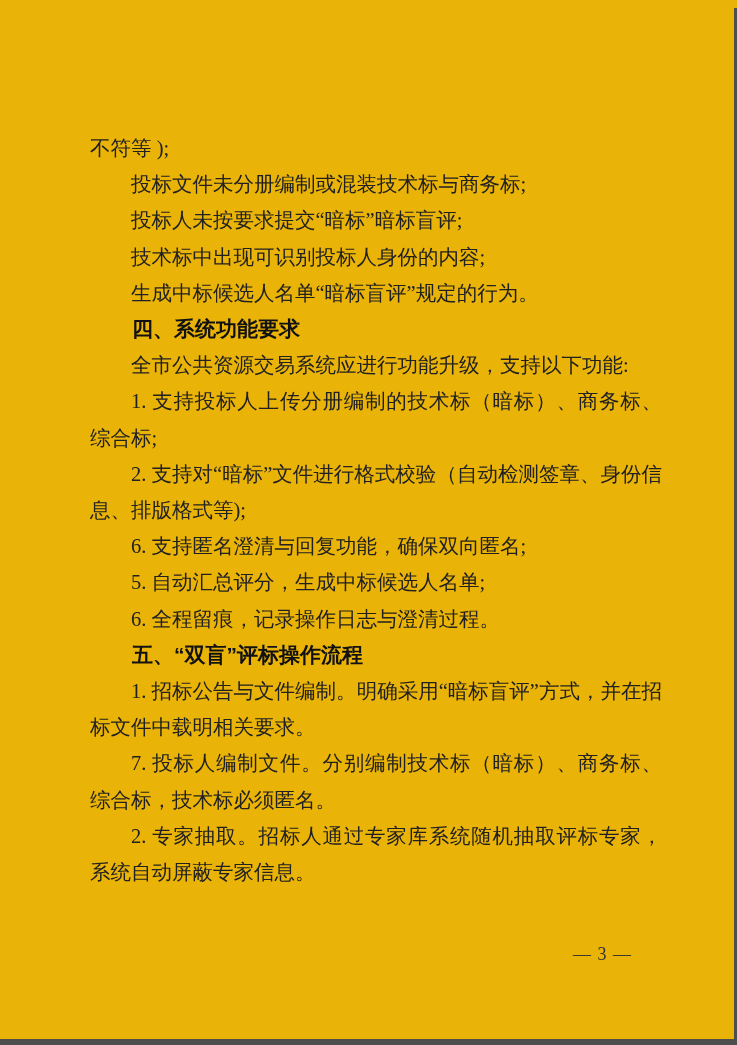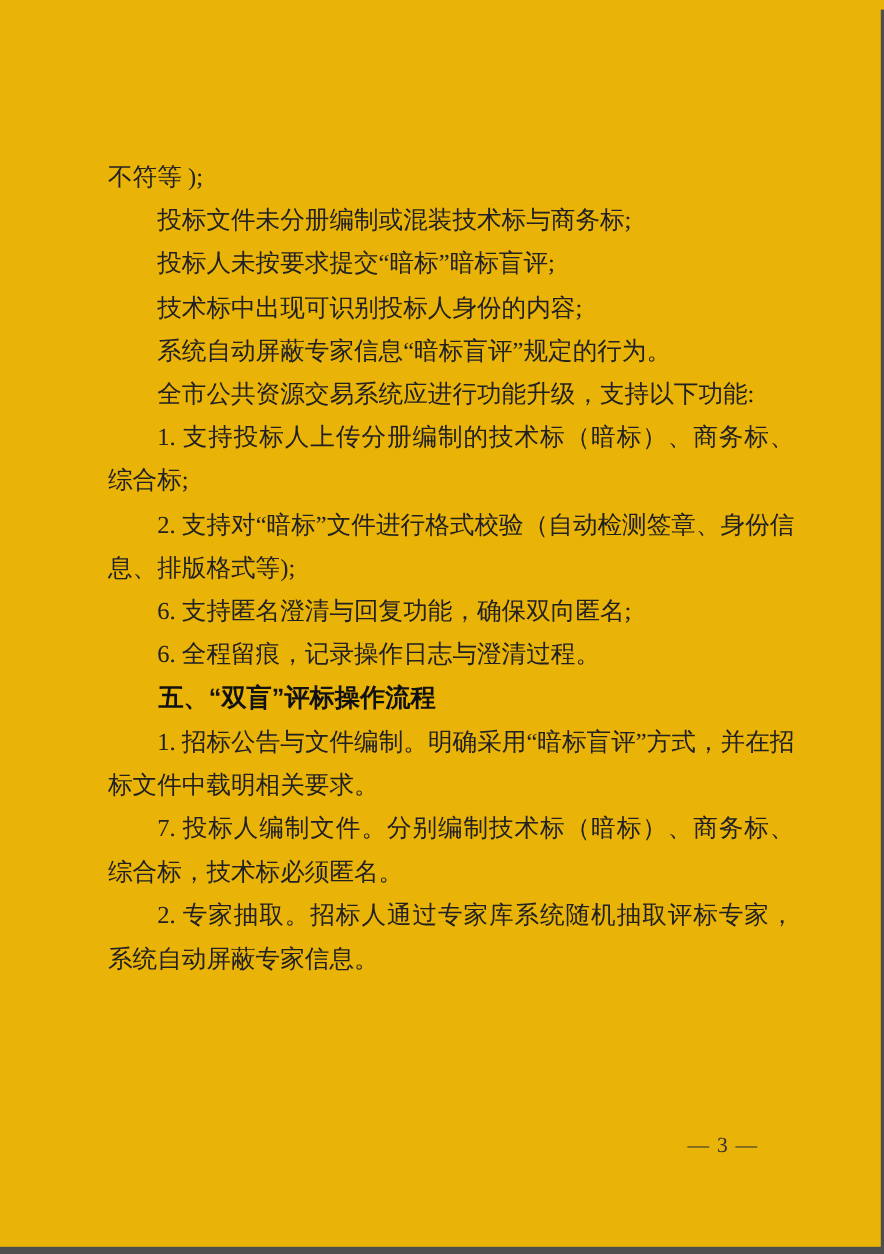--- a/index.html
+++ b/index.html
@@ -73,25 +73,27 @@
 </style>
 </head>
 <body>
 
 <div class="page">
   <div class="content" id="doc-content">
       <p class="line plain">不符等 );</p>
       <p class="line para">投标文件未分册编制或混装技术标与商务标;</p>
       <p class="line para">投标人未按要求提交“暗标”暗标盲评;</p>
       <p class="line para">技术标中出现可识别投标人身份的内容;</p>
-      <p class="line para">系统自动屏蔽专家信息“暗标盲评”规定的行为。</p>
+      <p class="line para">生成中标候选人名单“暗标盲评”规定的行为。</p>
+      <p class="line heading">四、系统功能要求</p>
       <p class="line para">全市公共资源交易系统应进行功能升级，支持以下功能:</p>
       <p class="line para">1. 支持投标人上传分册编制的技术标（暗标）、商务标、综合标;</p>
       <p class="line para">2. 支持对“暗标”文件进行格式校验（自动检测签章、身份信息、排版格式等);</p>
       <p class="line para">6. 支持匿名澄清与回复功能，确保双向匿名;</p>
+      <p class="line para">5. 自动汇总评分，生成中标候选人名单;</p>
       <p class="line para">6. 全程留痕，记录操作日志与澄清过程。</p>
       <p class="line heading">五、“双盲”评标操作流程</p>
       <p class="line para">1. 招标公告与文件编制。明确采用“暗标盲评”方式，并在招标文件中载明相关要求。</p>
       <p class="line para">7. 投标人编制文件。分别编制技术标（暗标）、商务标、综合标，技术标必须匿名。</p>
       <p class="line para">2. 专家抽取。招标人通过专家库系统随机抽取评标专家，系统自动屏蔽专家信息。</p>
     </div>
   <div class="page-number">— 3 —</div>
   <div class="edge-right"></div>
   <div class="edge-bottom"></div>
 </div>

